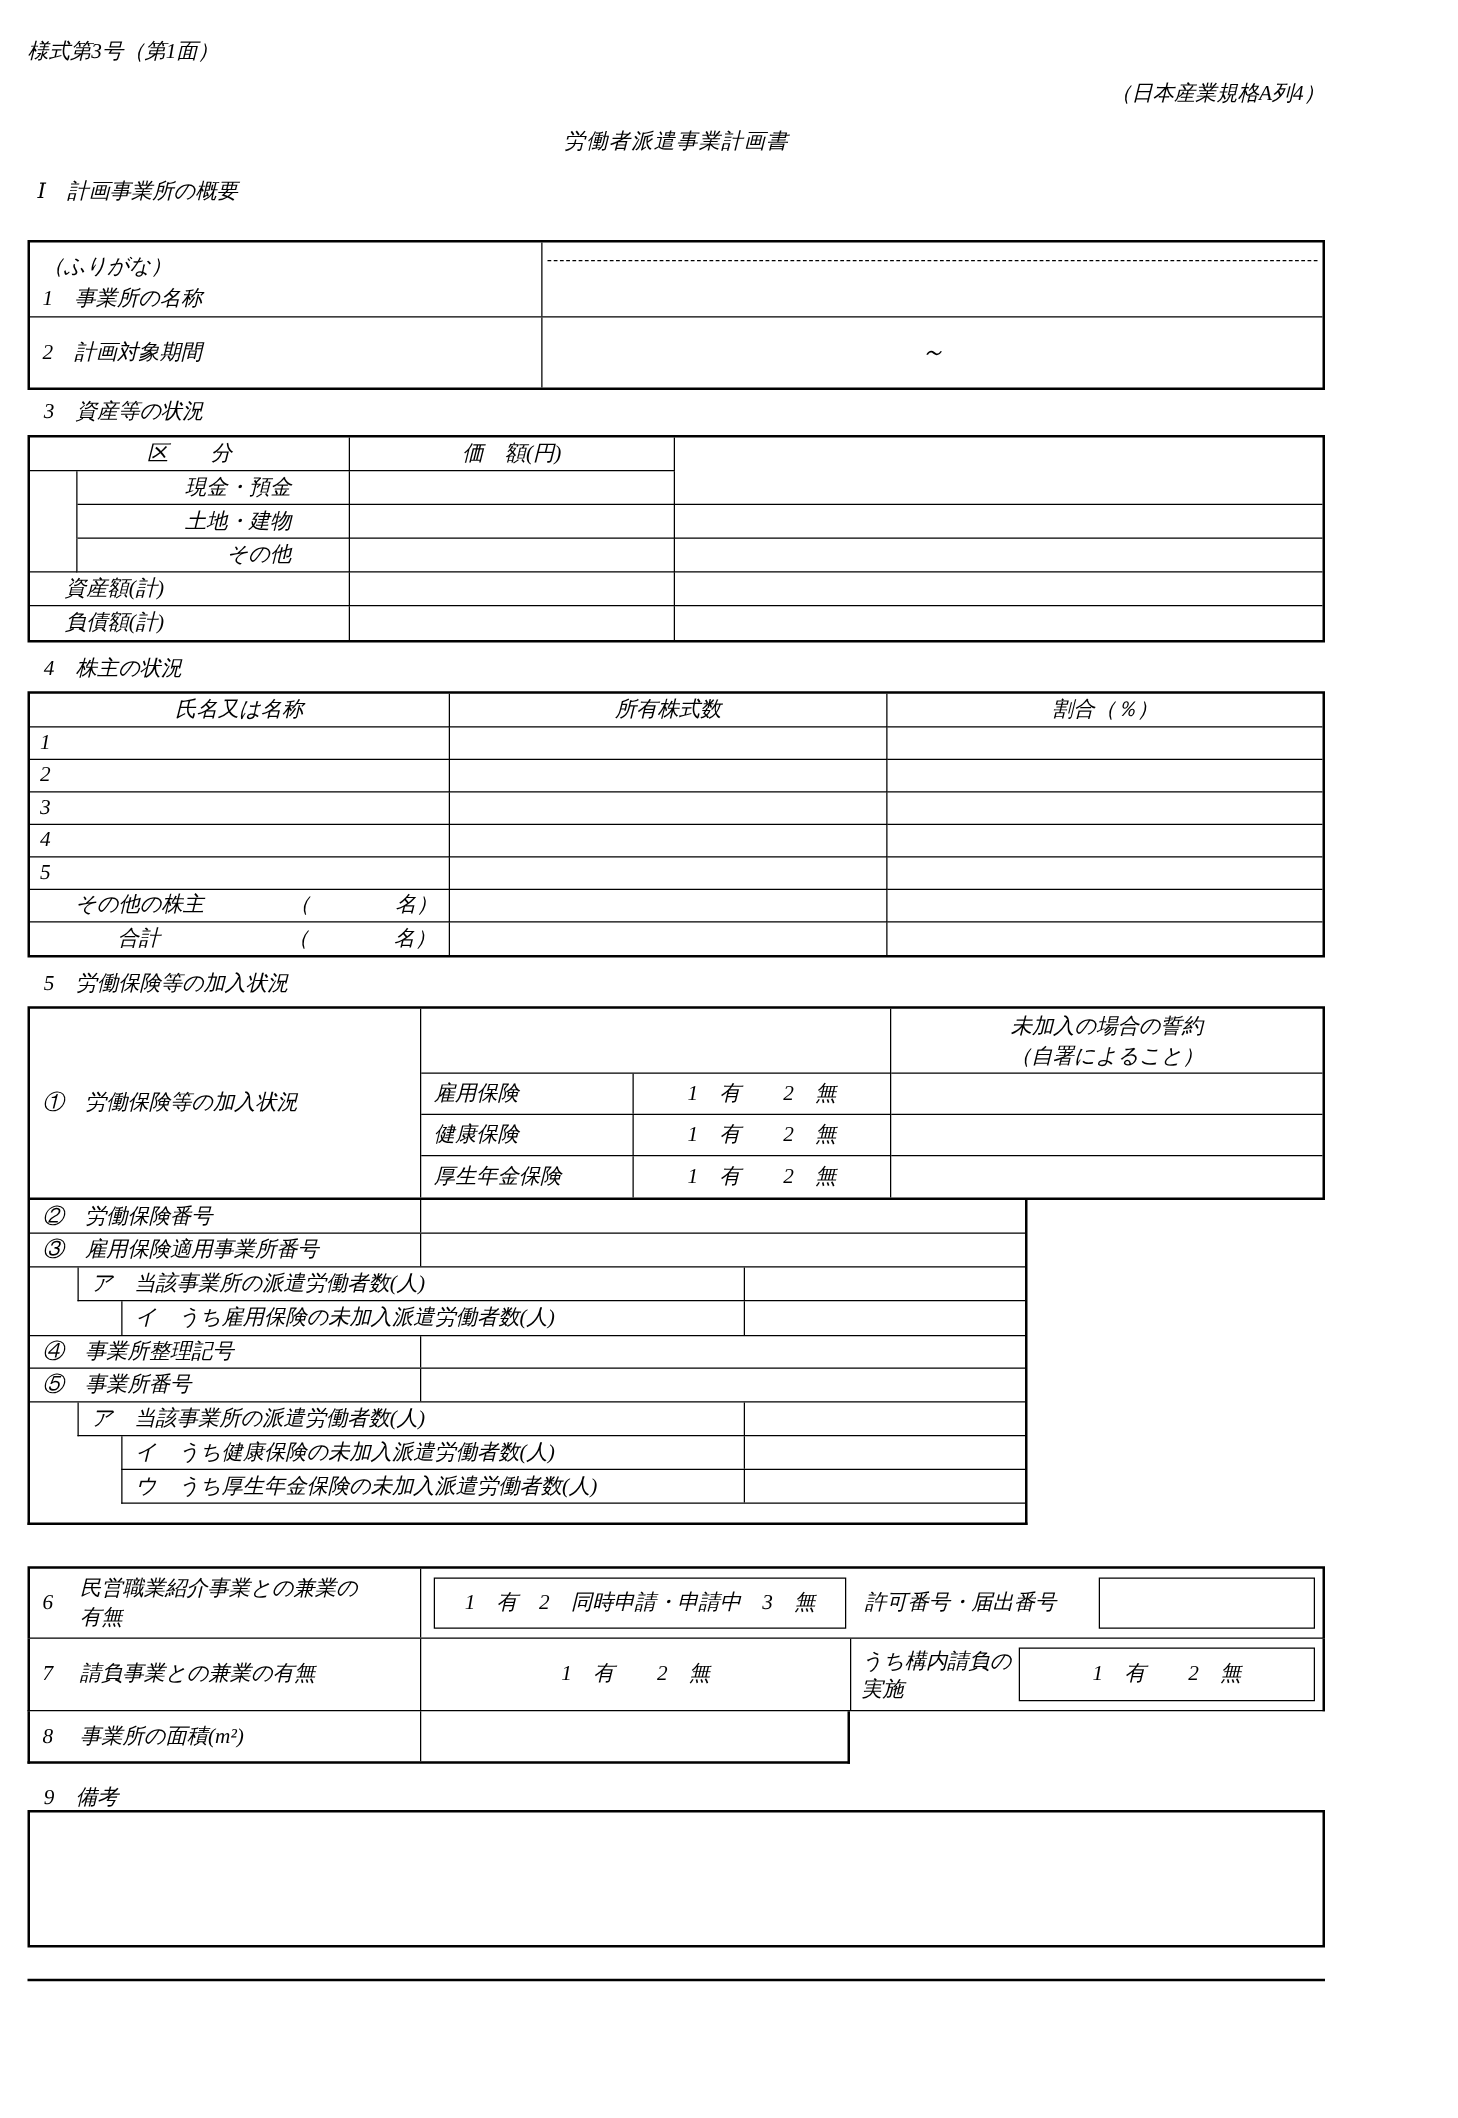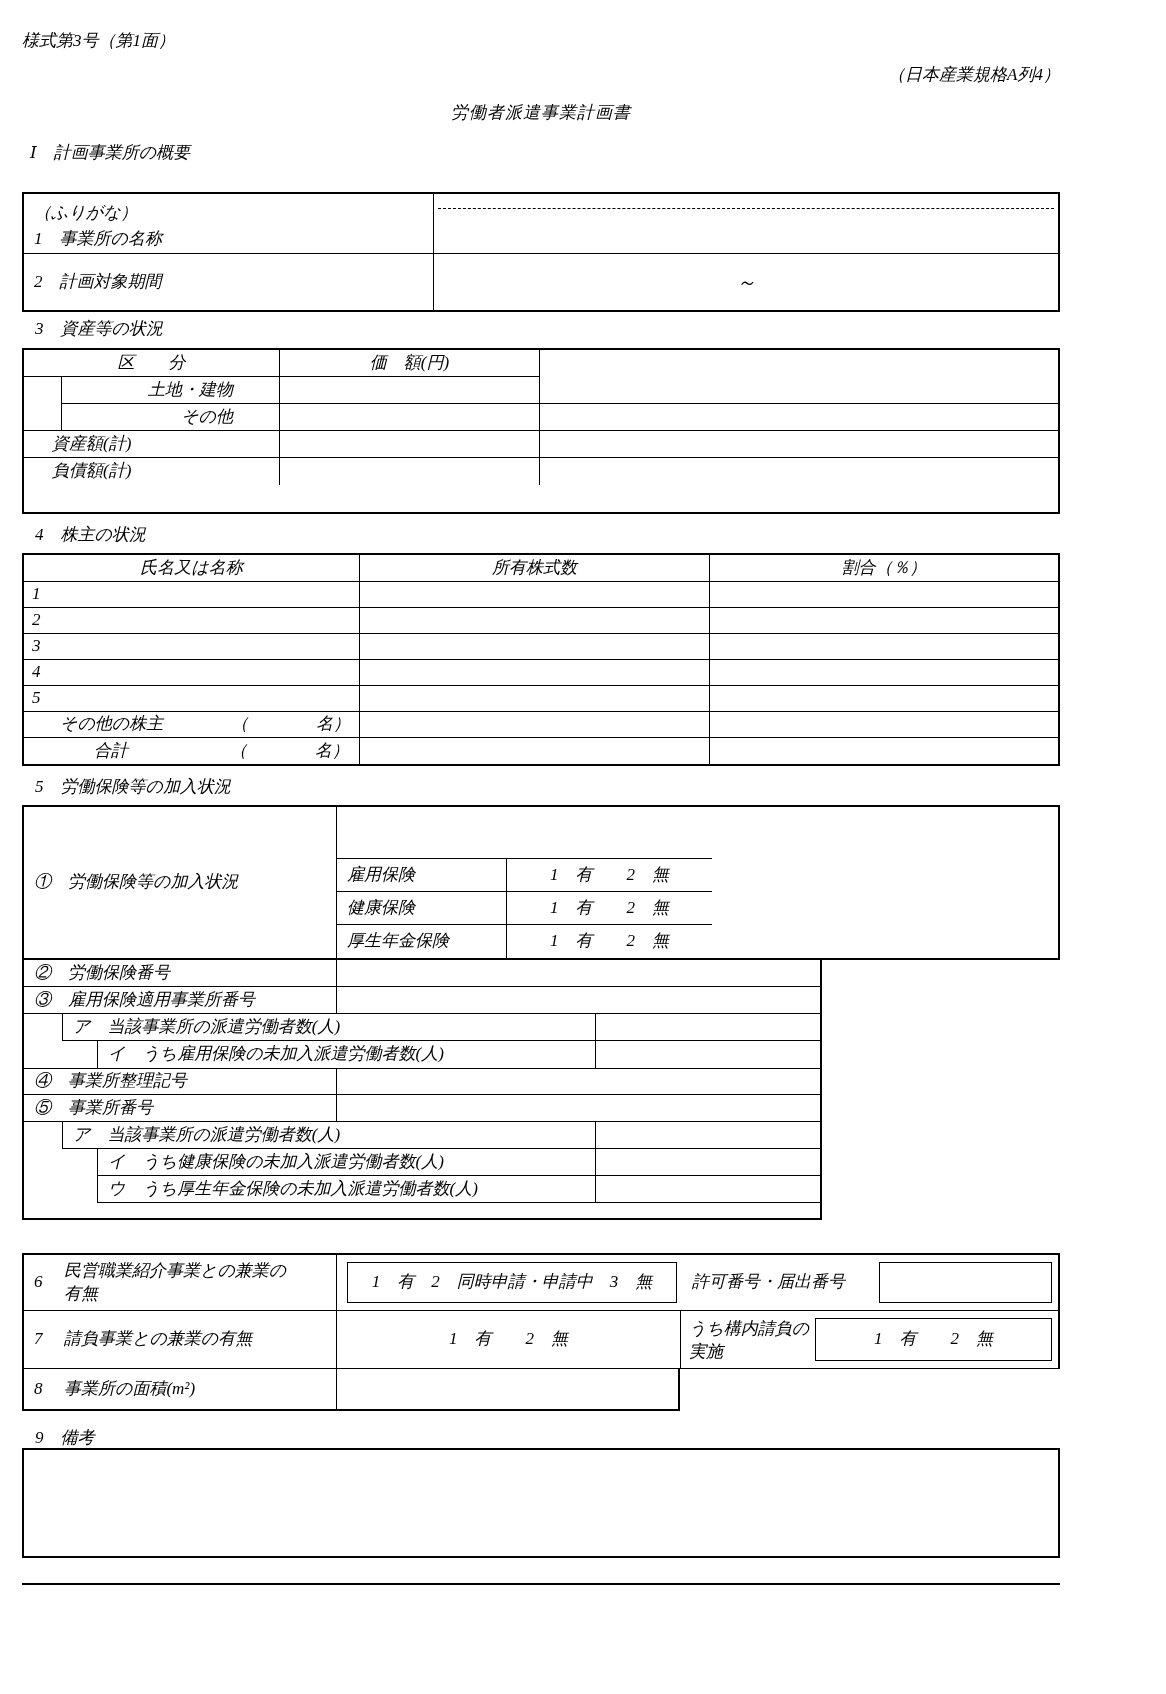--- a/index.html
+++ b/index.html
@@ -147,20 +147,26 @@
   </div>
 
   <div class="abs h-sub h-assets">3　資産等の状況</div>
   <div class="abs t3">
     <div class="t3row">
       <div class="t3h1 cc br bb">区　　分</div>
       <div class="t3h2 cc br bb">価　額(円)</div>
     </div>
     <div class="t3row">
       <div class="t3strip"></div>
+      <div class="t3lab ralign bb">現金・預金</div>
+      <div class="t3amt bb"></div>
+      <div class="t3sum bb"></div>
+    </div>
+    <div class="t3row">
+      <div class="t3strip"></div>
       <div class="t3lab ralign bb">土地・建物</div>
       <div class="t3amt bb"></div>
       <div class="t3sum bb"></div>
     </div>
     <div class="t3row">
       <div class="t3strip bb"></div>
       <div class="t3lab ralign bb">その他</div>
       <div class="t3amt bb"></div>
       <div class="t3sum bb"></div>
     </div>
@@ -231,20 +237,29 @@
       </div>
       <div class="t5a-row line">
         <div class="ins-name">健康保険</div>
         <div class="ins-opt ws-pre">1　有　　2　無</div>
       </div>
       <div class="t5a-row">
         <div class="ins-name">厚生年金保険</div>
         <div class="ins-opt ws-pre">1　有　　2　無</div>
       </div>
     </div>
+    <div class="t5a-right">
+      <div class="pledge-hdr">
+        <span>未加入の場合の誓約</span>
+        <span>（自署によること）</span>
+      </div>
+      <div class="pledge-cell line"></div>
+      <div class="pledge-cell line"></div>
+      <div class="pledge-cell"></div>
+    </div>
   </div>
 
   <div class="abs t5b">
     <div class="r5 std bb">
       <div class="lab">②　労働保険番号</div>
       <div class="val"></div>
     </div>
     <div class="r5 std bb">
       <div class="lab">③　雇用保険適用事業所番号</div>
       <div class="val"></div>

